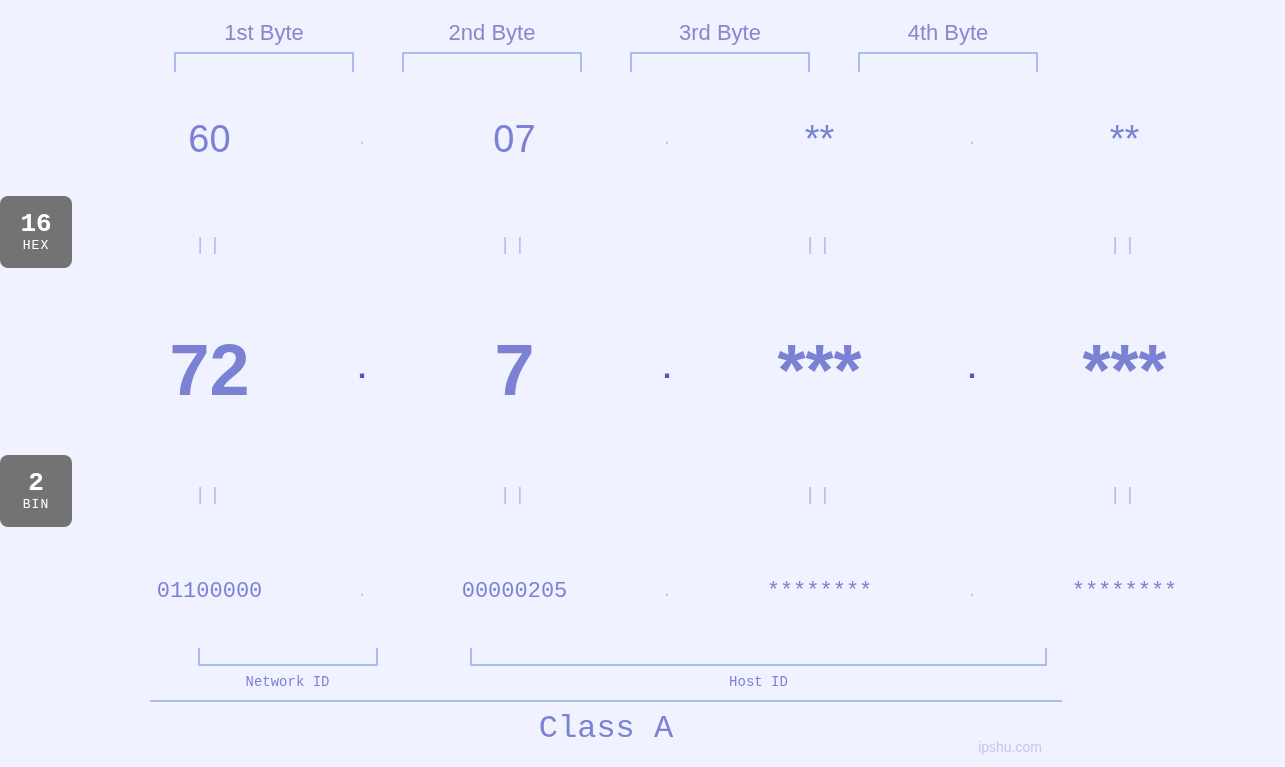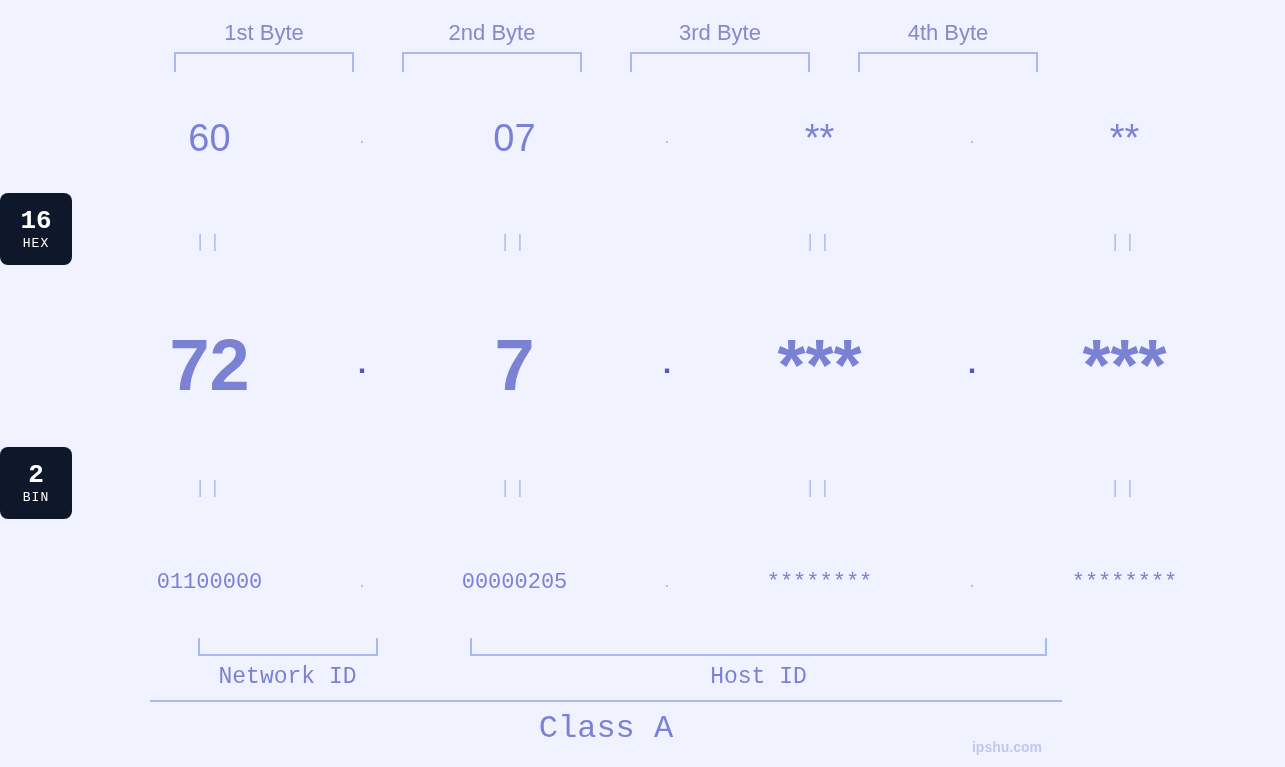--- a/index.html
+++ b/index.html
@@ -63,21 +63,21 @@
       display: flex;
       flex-direction: column;
       justify-content: space-around;
       align-items: center;
       padding: 20px 0;
     }
 
     .badge {
       width: 72px;
       height: 72px;
-      background-color: #0f172a;
+      background-color: #737373;
       border-radius: 8px;
       display: flex;
       flex-direction: column;
       align-items: center;
       justify-content: center;
       color: white;
     }
 
     .badge-number {
       font-size: 26px;
@@ -157,21 +157,21 @@
     }
 
     
     .bottom-section {
       margin-left: 150px;
       margin-top: 8px;
     }
 
     .id-text {
       color: #7b82d4;
-      font-size: 23px;
+      font-size: 14px;
       font-family: 'Courier New', Courier, monospace;
       margin-top: 4px;
       display: block;
       text-align: center;
     }
 
     
     .class-banner {
       margin-left: 150px;
       margin-top: 10px;
@@ -190,21 +190,20 @@
     }
 
     
     .watermark {
       position: absolute;
       bottom: 12px;
       right: 20px;
       color: #c0c8ee;
       font-size: 14px;
       font-family: Arial, sans-serif;
-      font-weight: bold;
     }
 
     .sep-dot-small {
       font-size: 14px;
       color: #aabbee;
       width: 30px;
       text-align: center;
     }
 
     .sep-dot-large {

